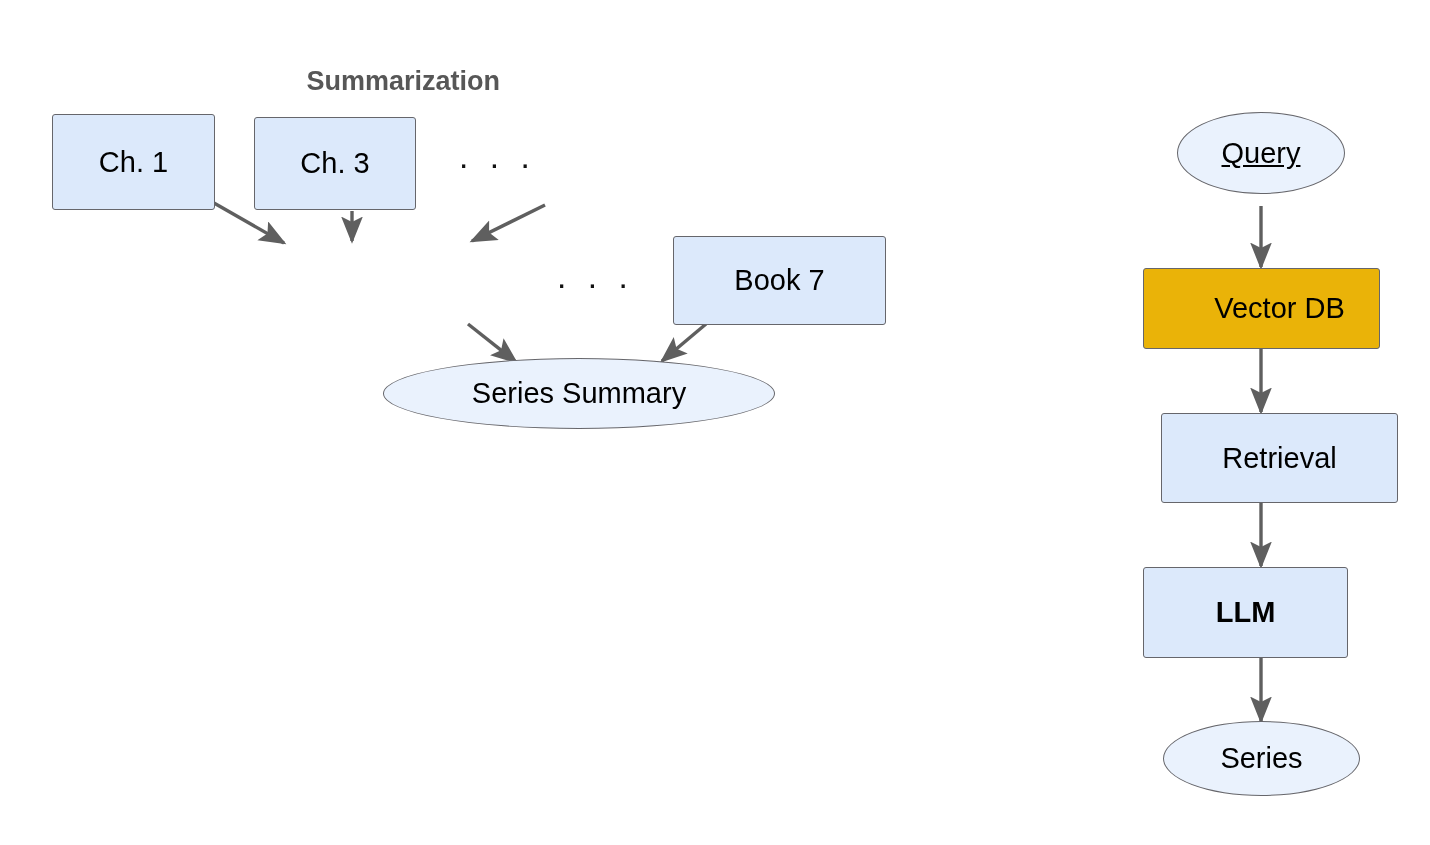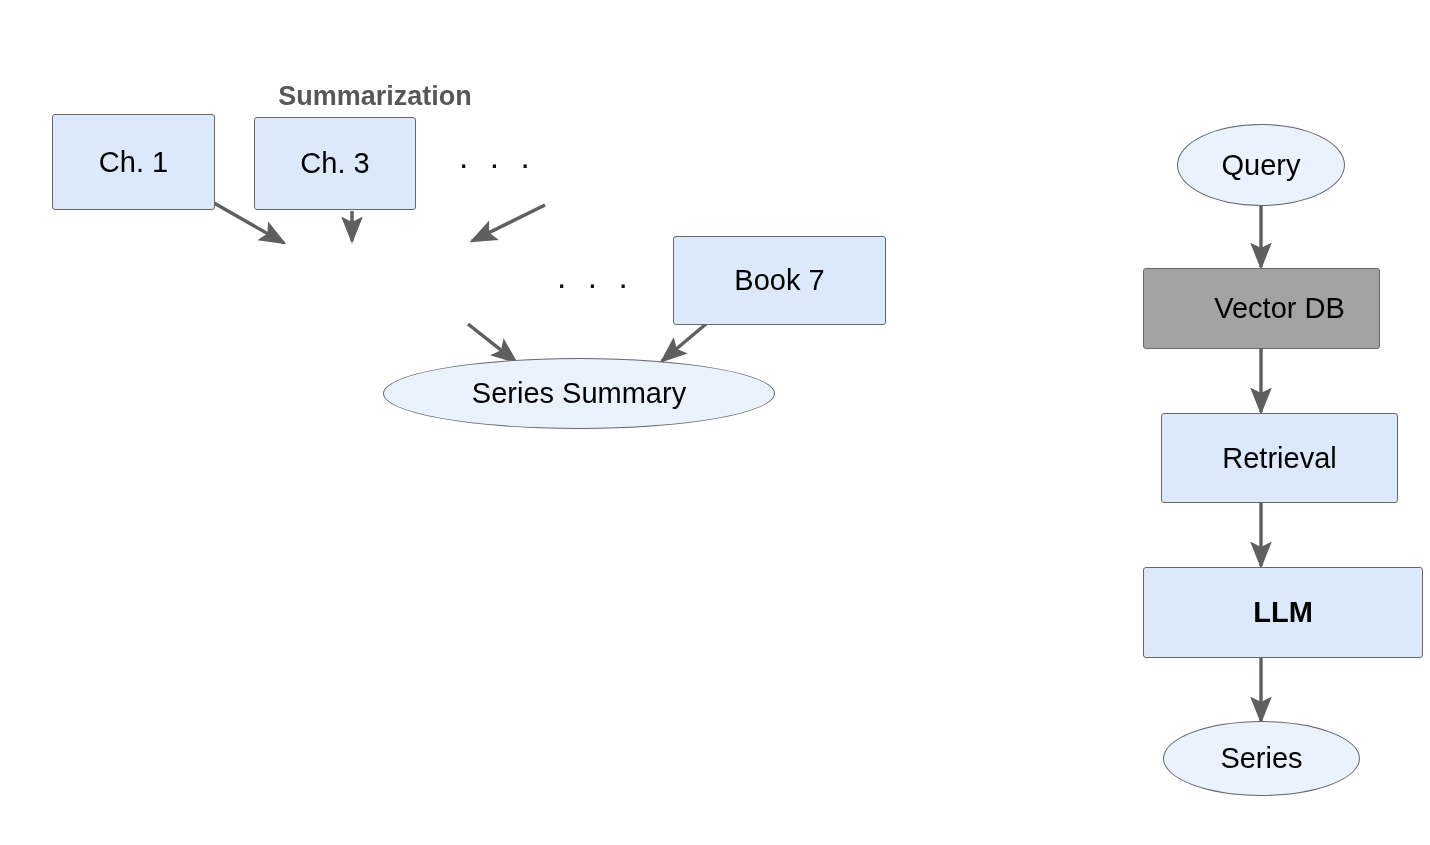--- a/index.html
+++ b/index.html
@@ -36,40 +36,39 @@
     line-height: 1.05;
     white-space: nowrap;
   }
   .box {
     border: 1.6px solid #66666b;
     border-radius: 3px;
     background: #dce9fb;
     font-size: 29px;
   }
   .box.accent {
-    background: #a3a3a3;
+    background: #eab308;
     padding-left: 36px;
   }
   .box.bold {
     font-weight: bold;
   }
   .ellipse {
     border: 1.6px solid #66666b;
     border-radius: 50%;
     background: #eaf2fd;
     font-size: 29px;
   }
   .group-title {
     position: absolute;
     font-size: 27px;
     font-weight: bold;
     color: #575757;
     white-space: nowrap;
-    text-align: center;
-    margin-top: 15px;
+    text-align: right;
   }
   .dots {
     position: absolute;
     font-size: 34px;
     color: #111111;
     letter-spacing: 5px;
     white-space: nowrap;
     line-height: 1;
   }
   .mathvar {
@@ -128,33 +127,33 @@
 
   <div class="node box" style="left:673px; top:236px; width:213px; height:89px;">
     <span>Book 7</span>
   </div>
 
   <div class="node ellipse" style="left:383px; top:358px; width:392px; height:71px;">
     <span>Series Summary</span>
   </div>
 
 
-  <div class="node ellipse" style="left:1177px; top:124px; width:168px; height:82px;">
+  <div class="node ellipse" style="left:1177px; top:112px; width:168px; height:82px;text-decoration:underline;">
     <span>Query</span>
   </div>
 
   <div class="node box accent" style="left:1143px; top:268px; width:237px; height:81px;">
     <span>Vector DB</span>
   </div>
 
   <div class="node box" style="left:1143px; top:413px; width:237px; height:90px;margin-left:18px;">
     <span>Retrieval</span>
   </div>
 
-  <div class="node box bold" style="left:1143px; top:567px; width:280px; height:91px;">
+  <div class="node box bold" style="left:1143px; top:567px; width:205px; height:91px;">
     <span>LLM</span>
   </div>
 
   <div class="node ellipse" style="left:1163px; top:721px; width:197px; height:75px;">
     <span>Series</span>
   </div>
 
 </div>
 
 </body></html>

